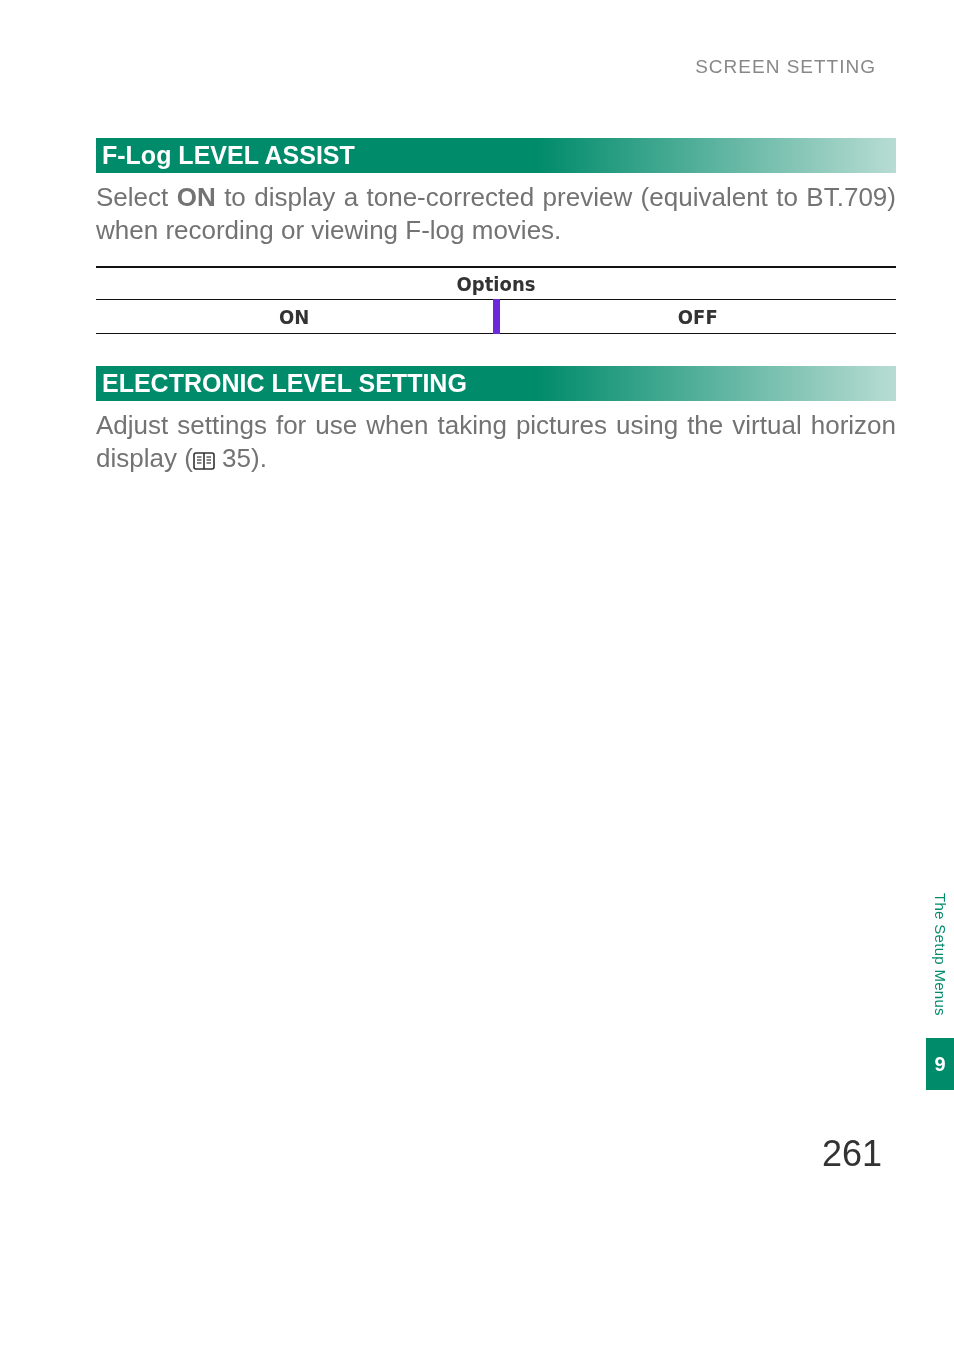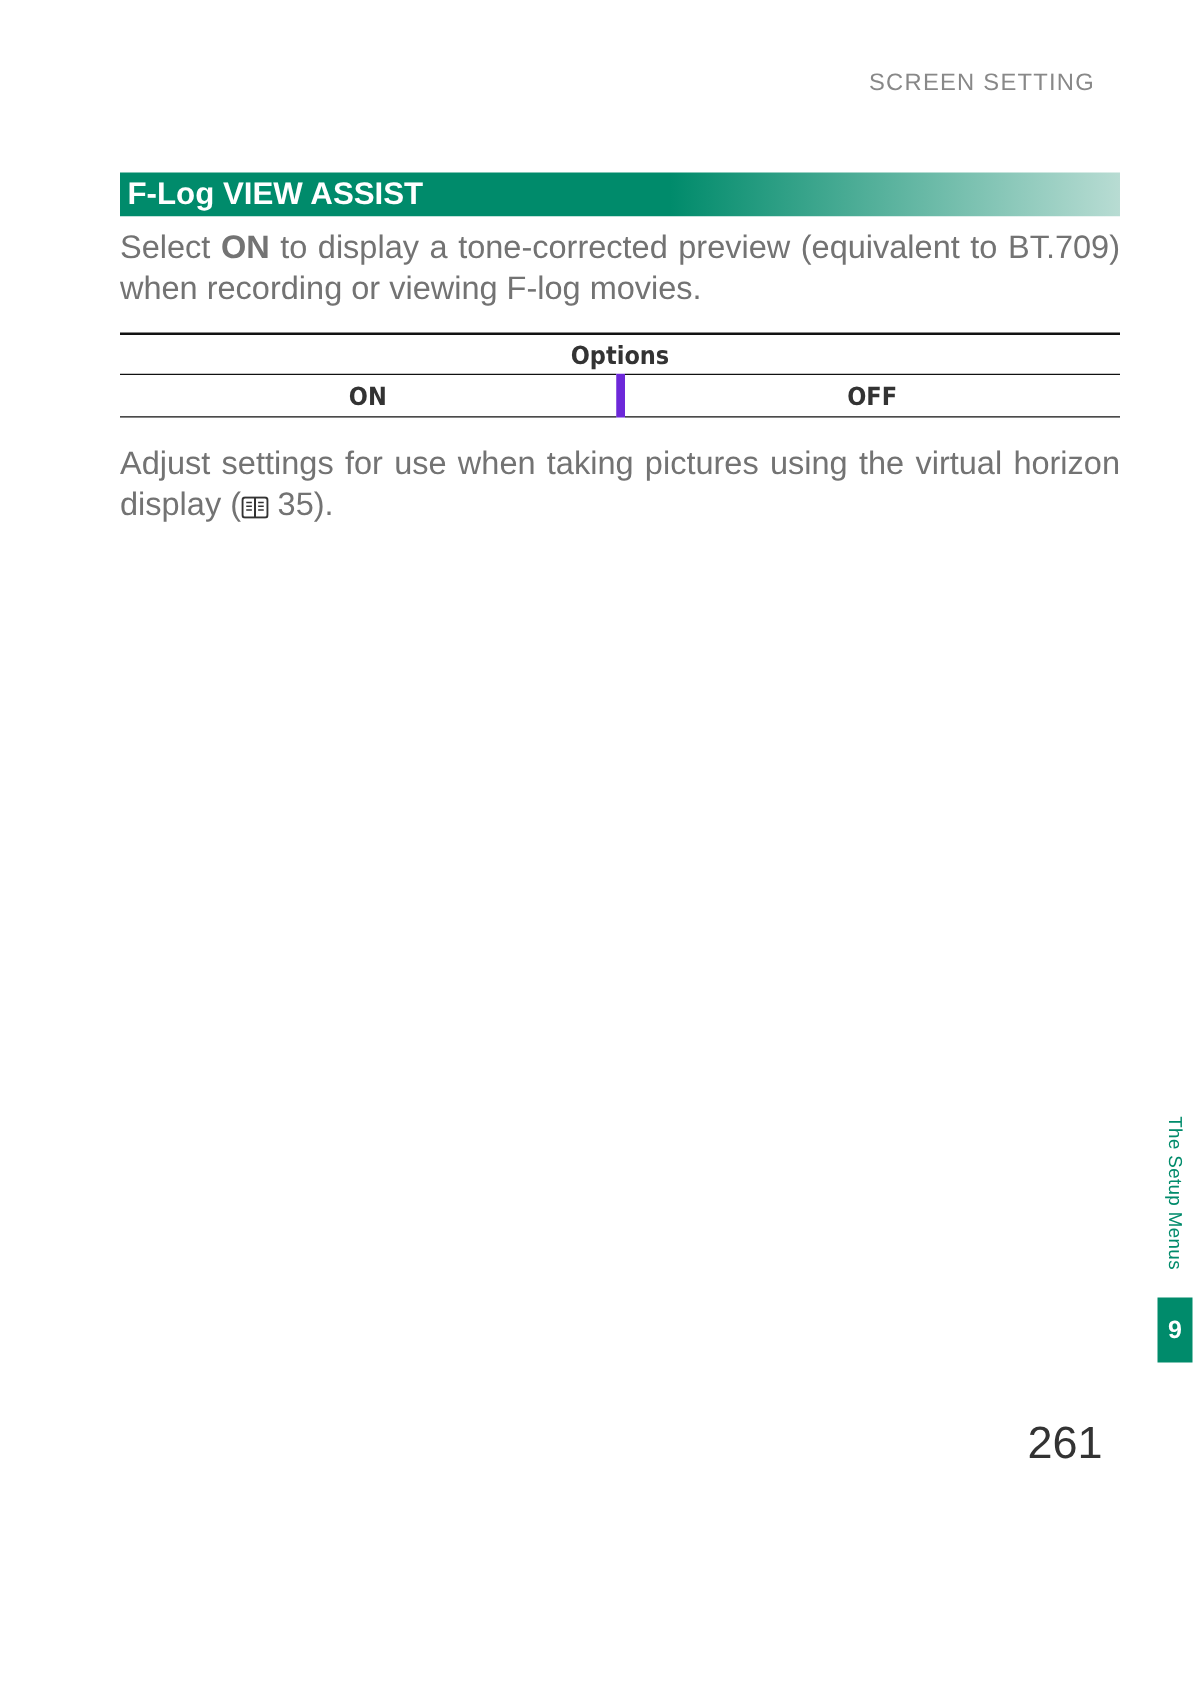--- a/index.html
+++ b/index.html
@@ -38,21 +38,21 @@
     color: #737373;
     line-height: 1.28;
     text-align: justify;
     margin-bottom: 18px;
   }
   .body-text .bold { font-weight: 700; }
 
   .opts-table {
     width: 100%;
     border-collapse: collapse;
-    margin-bottom: 20px;
+    margin-bottom: 32px;
   }
   .opts-table th {
     font-family: "DejaVu Sans Condensed", Arial, sans-serif;
     font-weight: 700;
     font-size: 20px;
     text-align: center;
     border-top: 2px solid #111;
     border-bottom: 1px solid #111;
     padding: 4px 0 3px;
   }
@@ -116,40 +116,41 @@
 </style>
 </head>
 <body>
 
 <div class="page">
 
   <div class="header-label">SCREEN SETTING</div>
 
   <div class="content">
 
-    <div class="section-bar">F-Log VIEW ASSIST</div>
+    <div class="section-bar">F-Log LEVEL ASSIST</div>
 
     <p class="body-text">
       <span>Select </span><span class="bold">ON</span><span> to display a tone-corrected preview (equivalent to BT.709) when recording or viewing F-log movies.</span>
     </p>
 
     <table class="opts-table">
       <thead>
         <tr>
             <th colspan="2">Options</th>
           </tr>
       </thead>
       <tbody>
         <tr>
           <td>ON</td>
           <td>OFF</td>
         </tr>
       </tbody>
     </table>
 
+    <div class="section-bar">ELECTRONIC LEVEL SETTING</div>
 
     <p class="body-text">
       <span>Adjust settings for use when taking pictures using the virtual horizon display (</span><span class="ref-icon"><svg width="22" height="18" viewBox="0 0 22 18">
             <rect x="1" y="1" width="20" height="16" rx="2" fill="none" stroke="#333" stroke-width="1.6"></rect>
             <rect x="10.2" y="1" width="1.6" height="16" fill="#333"></rect>
             <line x1="4" y1="5" x2="8.5" y2="5" stroke="#333" stroke-width="1.2"></line>
             <line x1="4" y1="8" x2="8.5" y2="8" stroke="#333" stroke-width="1.2"></line>
             <line x1="4" y1="11" x2="8.5" y2="11" stroke="#333" stroke-width="1.2"></line>
             <line x1="13.5" y1="5" x2="18" y2="5" stroke="#333" stroke-width="1.2"></line>
             <line x1="13.5" y1="8" x2="18" y2="8" stroke="#333" stroke-width="1.2"></line>

